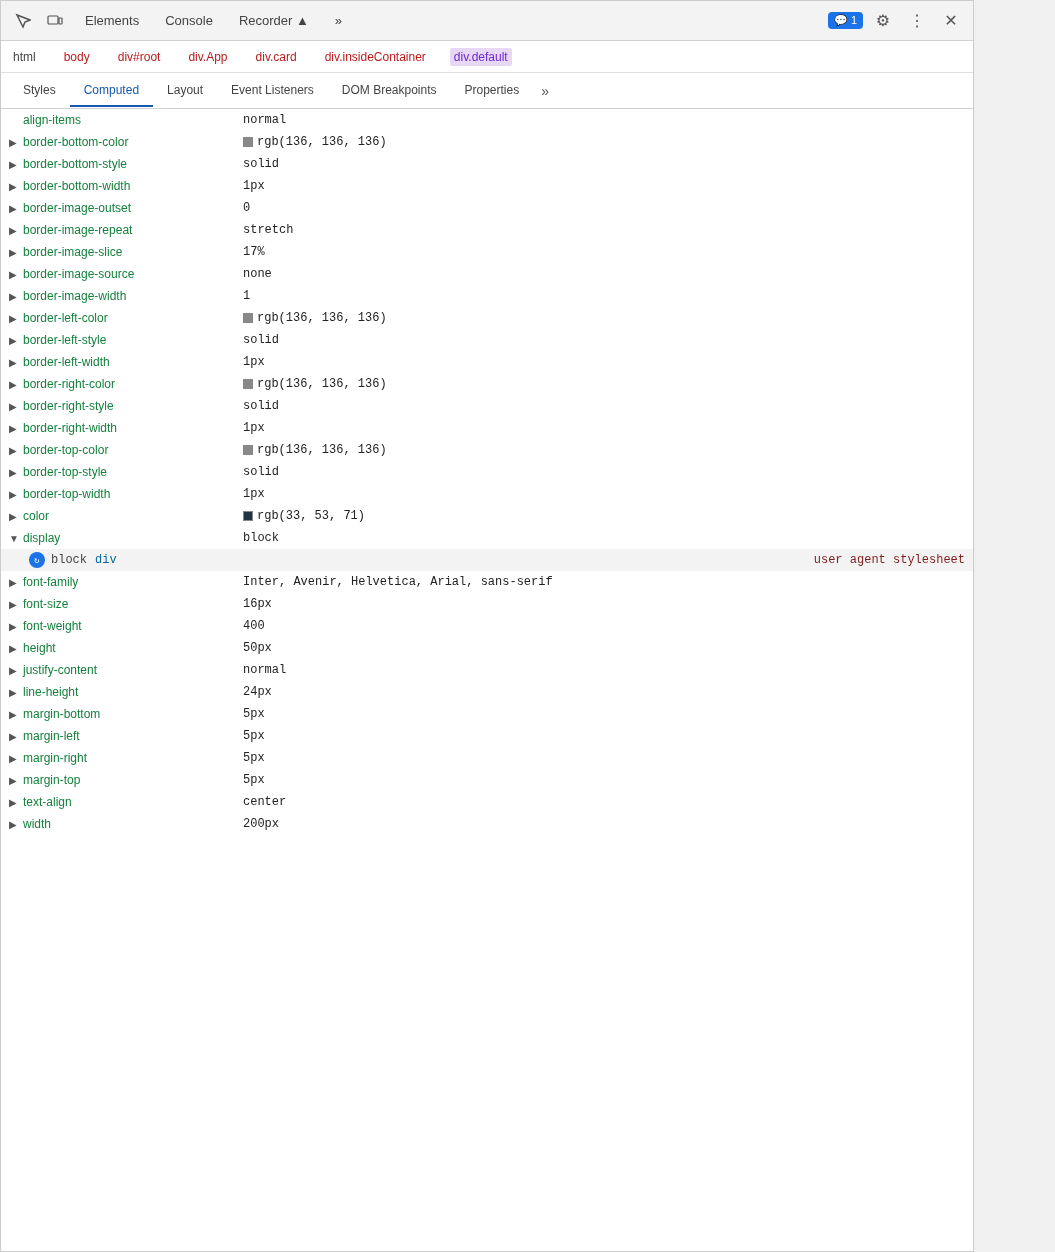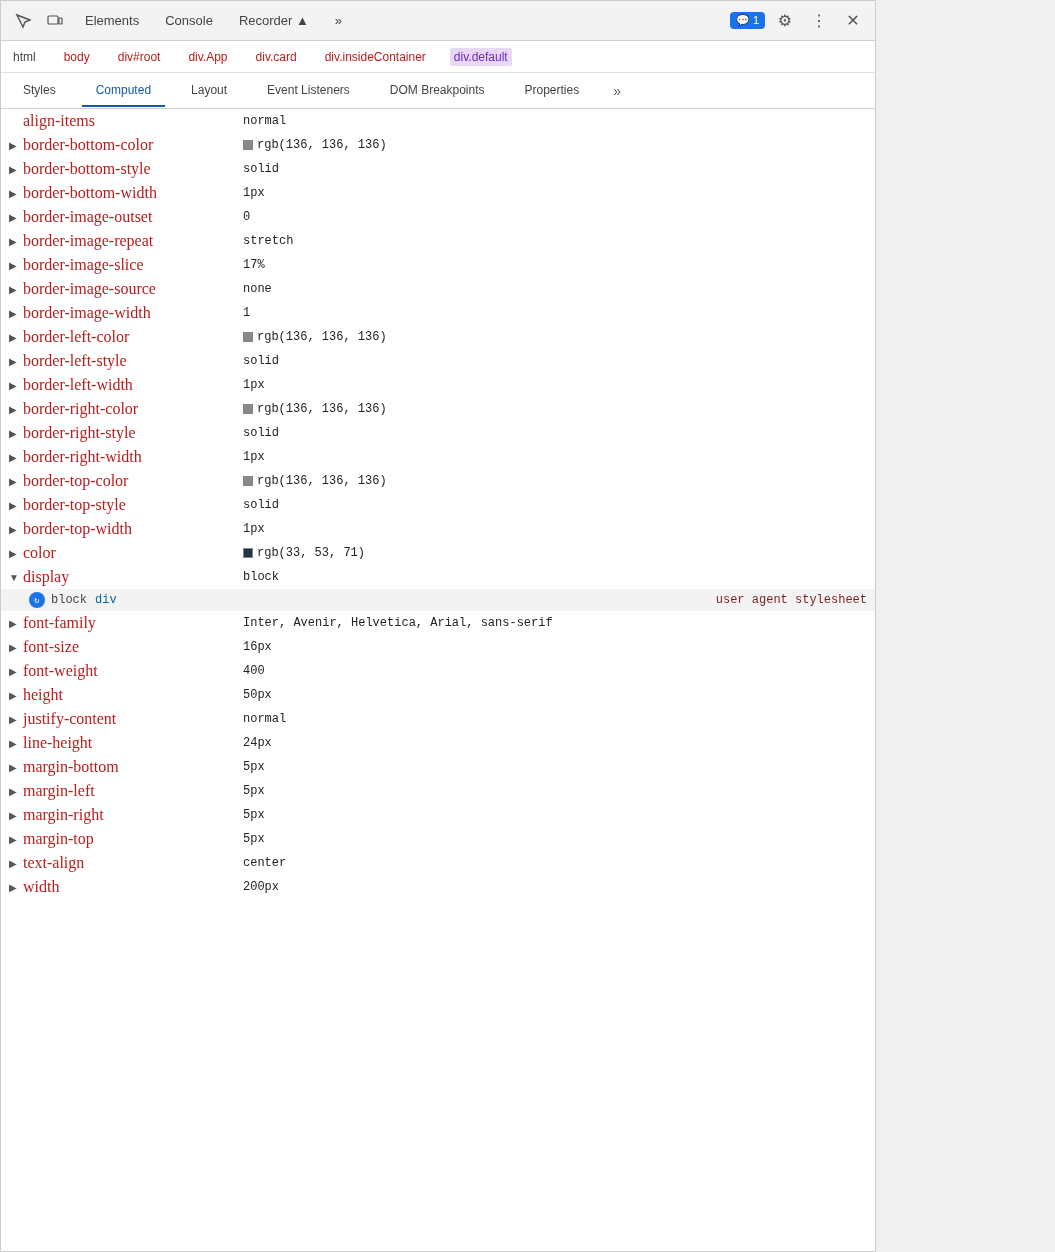--- a/index.html
+++ b/index.html
@@ -12,21 +12,21 @@
       font-family: -apple-system, BlinkMacSystemFont, 'Segoe UI', sans-serif;
       font-size: 13px;
       background: #f0f0f0;
       width: 1055px;
       min-height: 1252px;
       overflow: hidden;
     }
 
     
     .devtools-window {
-      width: 876px;
+      width: 974px;
       min-height: 1252px;
       background: #ffffff;
       border: 1px solid #ccc;
       display: flex;
       flex-direction: column;
     }
 
     
     .toolbar {
       display: flex;
@@ -134,21 +134,21 @@
     }
 
     
     .subtabs-bar {
       display: flex;
       align-items: center;
       padding: 0 8px;
       background: #ffffff;
       border-bottom: 1px solid #d0d0d0;
       height: 36px;
-      gap: 12px;
+      gap: 0;
     }
 
     .subtab {
       padding: 8px 14px;
       font-size: 12px;
       color: #444;
       cursor: pointer;
       border-bottom: 2px solid transparent;
       white-space: nowrap;
     }
@@ -189,23 +189,23 @@
 
     .expand-arrow {
       width: 14px;
       color: #555;
       font-size: 10px;
       flex-shrink: 0;
       display: inline-block;
     }
 
     .prop-name {
-      color: #b91c1c;
-      font-family: Liberation Serif, serif;
-      font-size: 16px;
+      color: #15803d;
+      font-family: Liberation Sans, sans-serif;
+      font-size: 12px;
       min-width: 220px;
       flex-shrink: 0;
     }
 
     .prop-value {
       color: #222;
       font-family: 'Courier New', Courier, monospace;
       font-size: 12px;
       display: flex;
       align-items: center;

